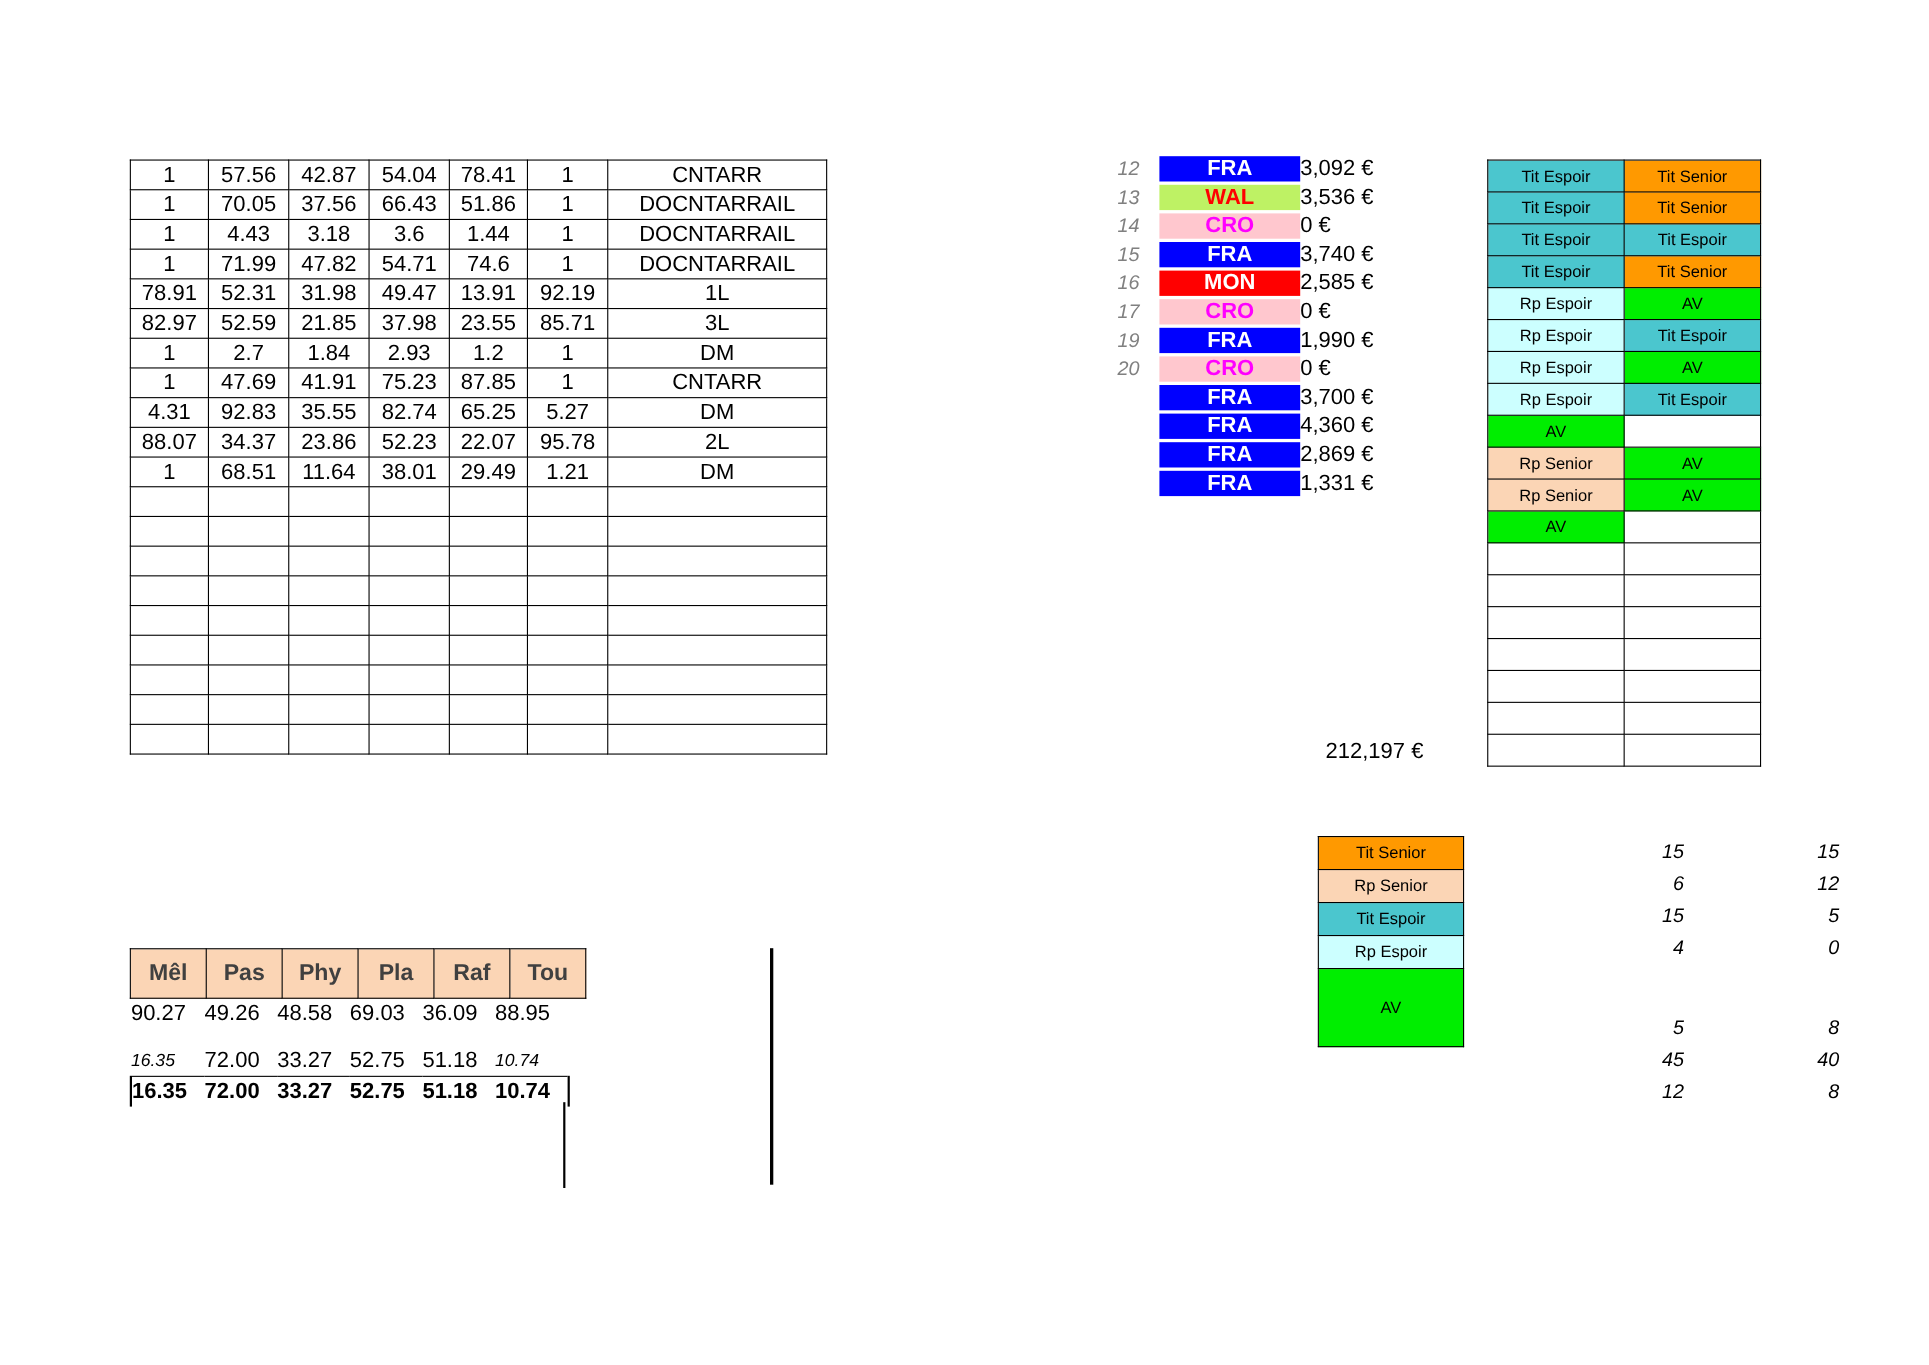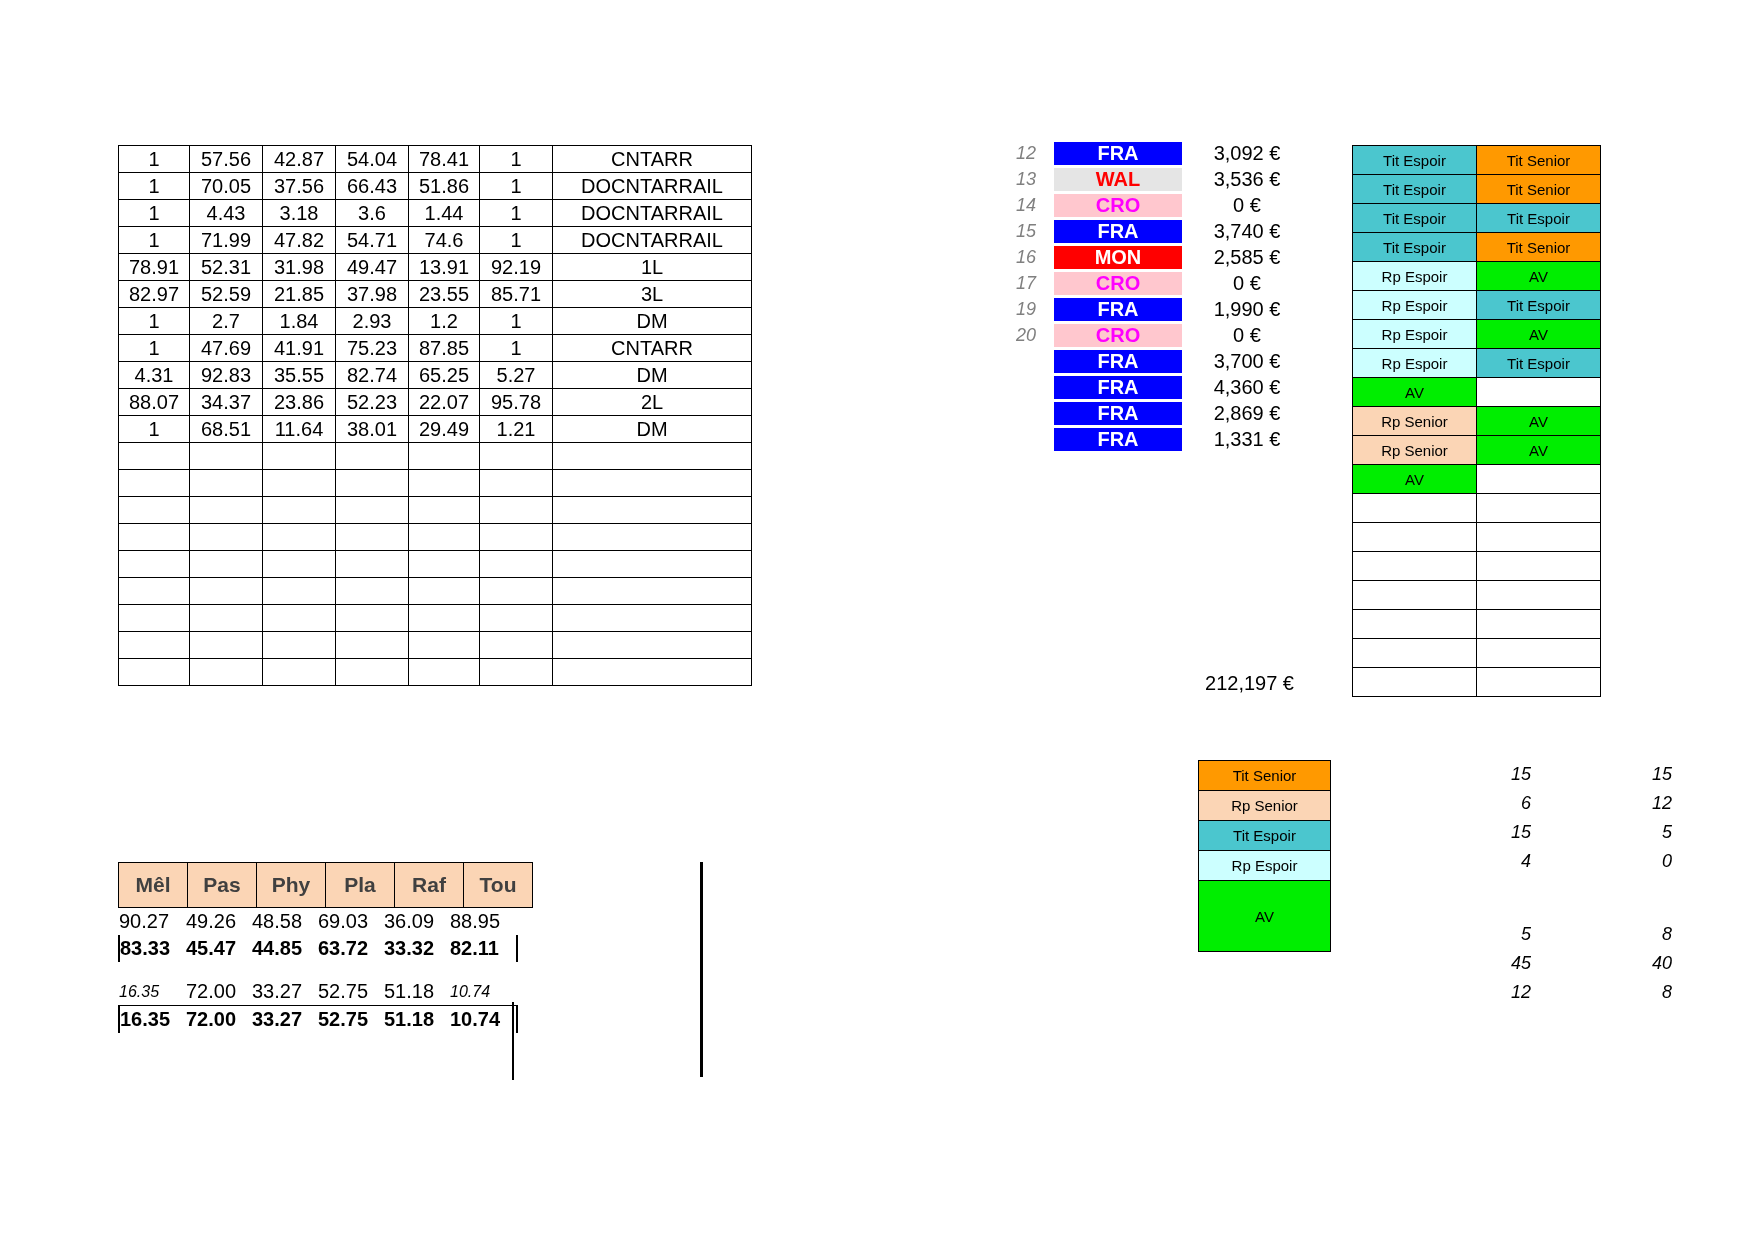--- a/index.html
+++ b/index.html
@@ -108,21 +108,21 @@
     padding-right: 18px;
   }
   #country-block .cc {
     width: 128px;
     text-align: center;
     font-weight: bold;
     font-size: 20px;
   }
   #country-block .money {
     width: 130px;
-    text-align: center;
+    text-align: left;
     font-size: 20px;
     padding-right: 6px;
   }
   .total-money {
     left: 1164px;
     top: 651px;
     width: 130px;
     text-align: right;
     font-size: 20px;
     margin-top: 21px;
@@ -378,28 +378,20 @@
   </table>
   <table id="skills-rows">
     <tbody>
         <tr class="">
           <td>90.27</td>
           <td>49.26</td>
           <td>48.58</td>
           <td>69.03</td>
           <td>36.09</td>
           <td>88.95</td>
-        </tr>
-        <tr class="bold">
-          <td class="sep">83.33</td>
-          <td>45.47</td>
-          <td>44.85</td>
-          <td>63.72</td>
-          <td>33.32</td>
-          <td class="sepr">82.11</td>
         </tr>
         <tr class="spacer">
           <td></td>
           <td></td>
           <td></td>
           <td></td>
           <td></td>
           <td></td>
         </tr>
         <tr class="underline">
@@ -426,21 +418,21 @@
 <div class="abs vrule2"></div>
 
 <div class="abs" id="country-block">
     <div class="crow">
       <div class="idx">12</div>
       <div class="cc" style="background: rgb(0, 0, 255); color: rgb(255, 255, 255);">FRA</div>
       <div class="money">3,092 €</div>
     </div>
     <div class="crow">
       <div class="idx">13</div>
-      <div class="cc" style="background: #e5e5e5; color: rgb(255, 0, 0);">WAL</div>
+      <div class="cc" style="background: #bef264; color: rgb(255, 0, 0);">WAL</div>
       <div class="money">3,536 €</div>
     </div>
     <div class="crow">
       <div class="idx">14</div>
       <div class="cc" style="background: rgb(255, 199, 206); color: rgb(255, 0, 255);">CRO</div>
       <div class="money">0 €</div>
     </div>
     <div class="crow">
       <div class="idx">15</div>
       <div class="cc" style="background: rgb(0, 0, 255); color: rgb(255, 255, 255);">FRA</div>

